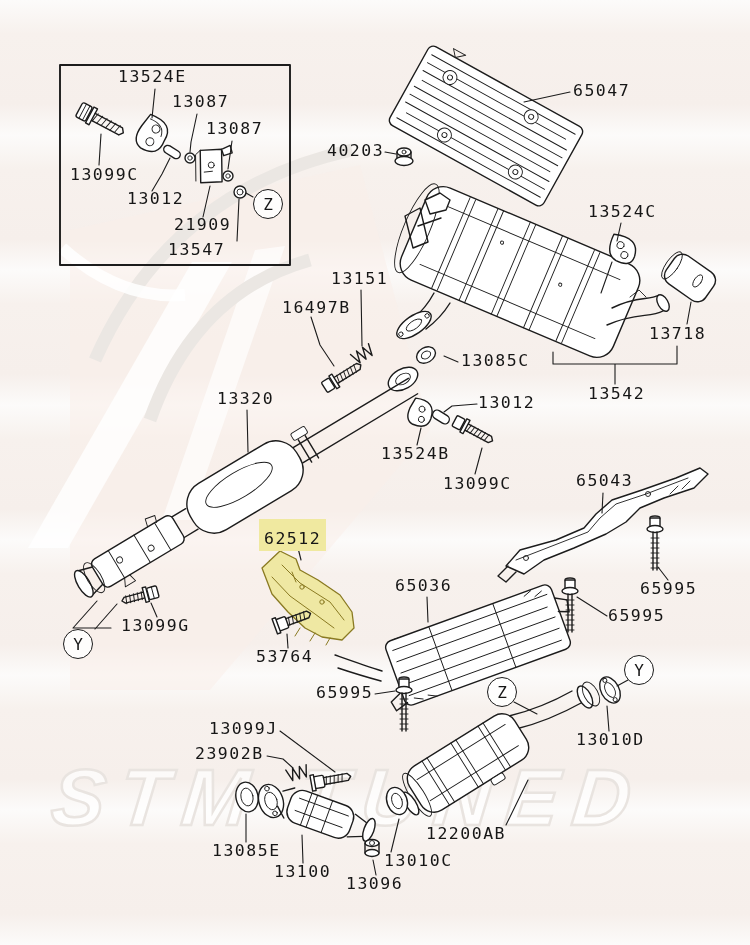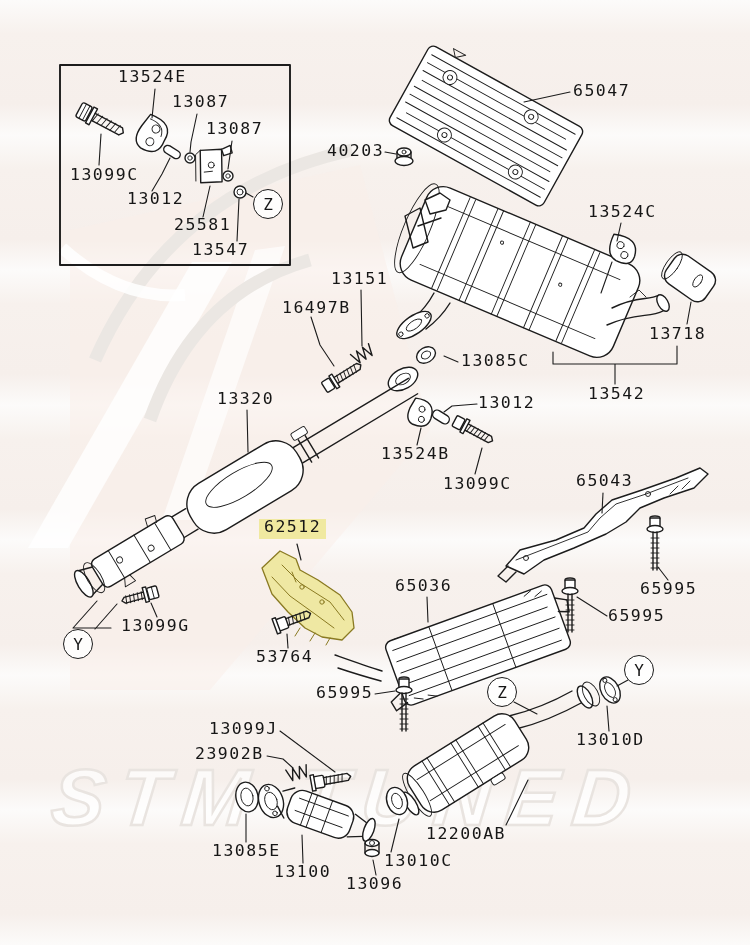--- a/index.html
+++ b/index.html
@@ -14,21 +14,21 @@
     position:absolute;left:52px;top:752px;z-index:1;white-space:nowrap;
     font:italic 900 80px "Liberation Sans",sans-serif;letter-spacing:14px;
     color:rgba(255,255,255,0.70);-webkit-text-stroke:2.5px #e9e4e0;
     transform:skewX(-6deg);
   }
   #diagram{z-index:2;}
   .lbl{
     position:absolute;z-index:3;white-space:nowrap;
     font-size:16.5px;line-height:1;letter-spacing:1.5px;color:#161616;
   }
-  .lbl.hl{background:#f0e9a0;padding:0 5px 3px;margin:-2px -5px -3px;}
+  .lbl.hl{background:#f0e9a0;padding:12px 5px 3px;margin:-2px -5px -3px;}
   .callout{
     position:absolute;z-index:3;width:28px;height:28px;border:1.6px solid #1c1c1c;
     border-radius:50%;background:rgba(255,255,255,0.85);
     display:flex;align-items:center;justify-content:center;
     font-size:16px;color:#161616;
   }
   .ln{fill:none;stroke:#1c1c1c;stroke-width:1.4;stroke-linecap:round;stroke-linejoin:round;}
   .thin{fill:none;stroke:#1c1c1c;stroke-width:0.9;stroke-linecap:round;stroke-linejoin:round;}
   .ldr{fill:none;stroke:#1c1c1c;stroke-width:1.1;stroke-linecap:round;stroke-linejoin:round;}
   .wfill{fill:#ffffff;}
@@ -382,22 +382,22 @@
       <path class="ldr" d="M628,680 L617,686"></path>
       <path class="ldr" d="M514,702 L537,714"></path>
     </g>
   </svg>
 
   <div class="lbl" style="left:118px;top:69px">13524E</div>
   <div class="lbl" style="left:172px;top:94px">13087</div>
   <div class="lbl" style="left:206px;top:121px">13087</div>
   <div class="lbl" style="left:70px;top:167px">13099C</div>
   <div class="lbl" style="left:127px;top:191px">13012</div>
-  <div class="lbl" style="left:174px;top:217px">25581</div>
-  <div class="lbl" style="left:192px;top:242px">13547</div>
+  <div class="lbl" style="left:174px;top:217px">21909</div>
+  <div class="lbl" style="left:168px;top:242px">13547</div>
   <div class="lbl" style="left:573px;top:83px">65047</div>
   <div class="lbl" style="left:327px;top:143px">40203</div>
   <div class="lbl" style="left:588px;top:204px">13524C</div>
   <div class="lbl" style="left:649px;top:326px">13718</div>
   <div class="lbl" style="left:588px;top:386px">13542</div>
   <div class="lbl" style="left:461px;top:353px">13085C</div>
   <div class="lbl" style="left:331px;top:271px">13151</div>
   <div class="lbl" style="left:282px;top:300px">16497B</div>
   <div class="lbl" style="left:217px;top:391px">13320</div>
   <div class="lbl" style="left:478px;top:395px">13012</div>

